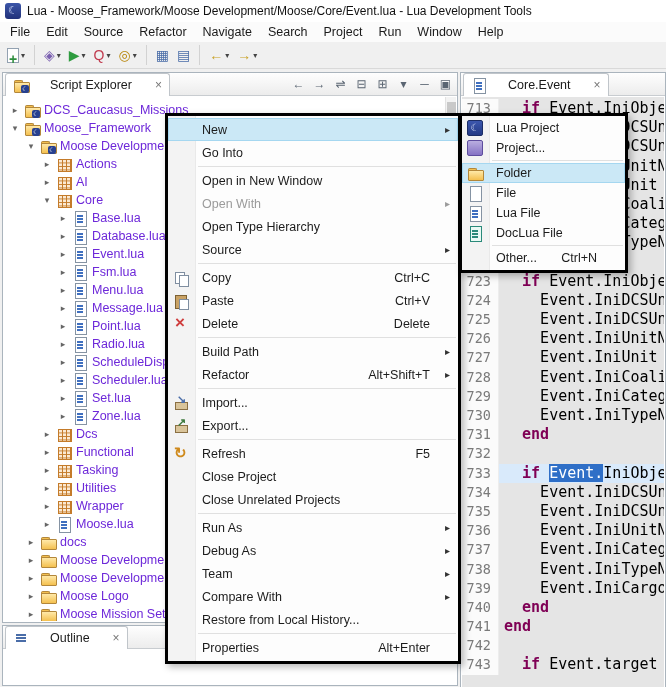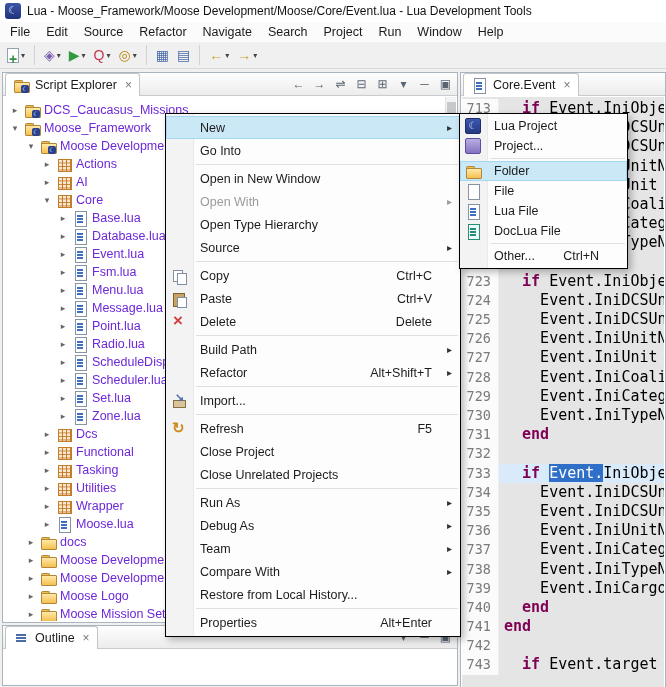--- a/index.html
+++ b/index.html
@@ -41,21 +41,21 @@
   .ic-x::before { content:"×"; position:absolute; left:2px; top:-3px; color:#cf3d3d; font-size:17px; font-weight:bold; }
   .ic-import::before, .ic-export::before { content:""; position:absolute; left:2px; bottom:1px; width:11px; height:6px; background:#d9c49a; border:1px solid #8a6f42; }
   .ic-import::after { content:"↘"; position:absolute; left:4px; top:-2px; color:#4a6da8; font-size:11px; font-weight:bold; }
   .ic-export::after { content:"↗"; position:absolute; left:4px; top:-2px; color:#3e7a3e; font-size:11px; font-weight:bold; }
   .ic-refresh::before { content:"↻"; position:absolute; left:1px; top:-2px; color:#cf8a1d; font-size:15px; font-weight:bold; }
   .ic-outline::before { content:""; position:absolute; left:3px; top:4px; width:10px; height:2px; background:#4a6da8; box-shadow:0 3px 0 #4a6da8,0 6px 0 #4a6da8; }
 
   
   .panel { position:absolute; background:#fff; border:1px solid #aab4bd; }
   .tabbar { height:23px; background:linear-gradient(#fefefe,#ececec); border-bottom:1px solid #c8ccd0; position:relative; display:flex; align-items:flex-end; }
-  .tab { position:relative; top:1px; height:23px; background:#fff; border:1px solid #c0c5ca; border-bottom:none; border-radius:3px 3px 0 0; display:flex; align-items:center; gap:6px; padding:0 7px; margin-left:2px; white-space:nowrap; }
+  .tab { position:relative; top:1px; height:23px; background:#fff; border:1px solid #c0c5ca; border-bottom:none; border-radius:3px 3px 0 0; display:flex; align-items:center; gap:21px; padding:0 7px; margin-left:2px; white-space:nowrap; }
   .tab .close { color:#777; font-size:12px; margin-left:2px; line-height:12px; }
   .tab .close::before { content:"×"; }
   .viewtools { position:absolute; right:3px; top:0; height:23px; display:flex; align-items:center; gap:4px; }
   .vbtn { font-size:12px; color:#5a6572; width:17px; text-align:center; line-height:17px; }
 
   #script-explorer { left:2px; top:72px; width:456px; height:551px; }
   #tree { position:absolute; top:24px; left:1px; right:12px; bottom:1px; overflow:hidden; padding-top:4px; background:#fff; }
   .trow { height:18px; display:flex; align-items:center; gap:4px; white-space:nowrap; }
   .exp { width:10px; flex:0 0 10px; font-size:9px; color:#666; text-align:center; }
   .tlabel { color:#6d28d9; }
@@ -69,21 +69,21 @@
   #editor-body { position:absolute; top:24px; left:1px; right:1px; bottom:1px; background:#e5e5e5; overflow:hidden; padding-top:2px;
                  font-family:"DejaVu Sans Mono","Liberation Mono",monospace; }
   .cl { height:19.2px; display:flex; }
   .ln { flex:0 0 37px; text-align:right; padding-right:7px; color:#7a7a7a; font-size:13.5px; line-height:19.2px; background:#fbfbfb; border-right:1px solid #ededed; }
   .ct { flex:1; font-size:15px; line-height:19.2px; padding-left:5px; color:#000; white-space:pre; overflow:hidden; }
   .kw { color:#7f0055; font-weight:bold; }
   .cl.cur .ct { background:#d9eafb; }
   .sel { background:#2f6fc7; color:#fff; }
 
   
-  #ctx, #submenu { position:absolute; background:#fdfdfd; border:1px solid #000000; box-shadow:3px 3px 7px rgba(0,0,0,.28); padding:2px 0; }
+  #ctx, #submenu { position:absolute; background:#fdfdfd; border:3px solid #000000; box-shadow:3px 3px 7px rgba(0,0,0,.28); padding:2px 0; }
   #ctx { left:165px; top:113px; width:296px; z-index:20; }
   #submenu { left:459px; top:113px; width:169px; z-index:21; }
   #ctx::before, #submenu::before { content:""; position:absolute; left:0; top:0; bottom:0; width:27px; background:#f3f3f3; border-right:1px solid #e9e9e9; }
   .mitem { position:relative; height:23px; display:flex; align-items:center; color:#1c1c1c; }
   .mitem.sm { height:20px; }
   .micon { position:absolute; left:5px; }
   .mlabel { margin-left:34px; }
   .mshort { position:absolute; right:28px; color:#1c1c1c; }
   .marrow { position:absolute; right:8px; font-size:10px; color:#333; }
   .msep { position:relative; height:1px; background:#e0e0e0; margin:2px 2px 2px 30px; }
@@ -526,20 +526,24 @@
       <div class="mitem">
         <span class="mlabel">Refactor</span>
         <span class="mshort">Alt+Shift+T</span>
         <span class="marrow">▸</span>
       </div>
       <div class="msep"></div>
       <div class="mitem">
         <span class="ic micon ic-import"></span>
         <span class="mlabel">Import...</span>
       </div>
+      <div class="mitem">
+        <span class="ic micon ic-export"></span>
+        <span class="mlabel">Export...</span>
+      </div>
       <div class="msep"></div>
       <div class="mitem">
         <span class="ic micon ic-refresh"></span>
         <span class="mlabel">Refresh</span>
         <span class="mshort">F5</span>
       </div>
       <div class="mitem">
         <span class="mlabel">Close Project</span>
       </div>
       <div class="mitem">

